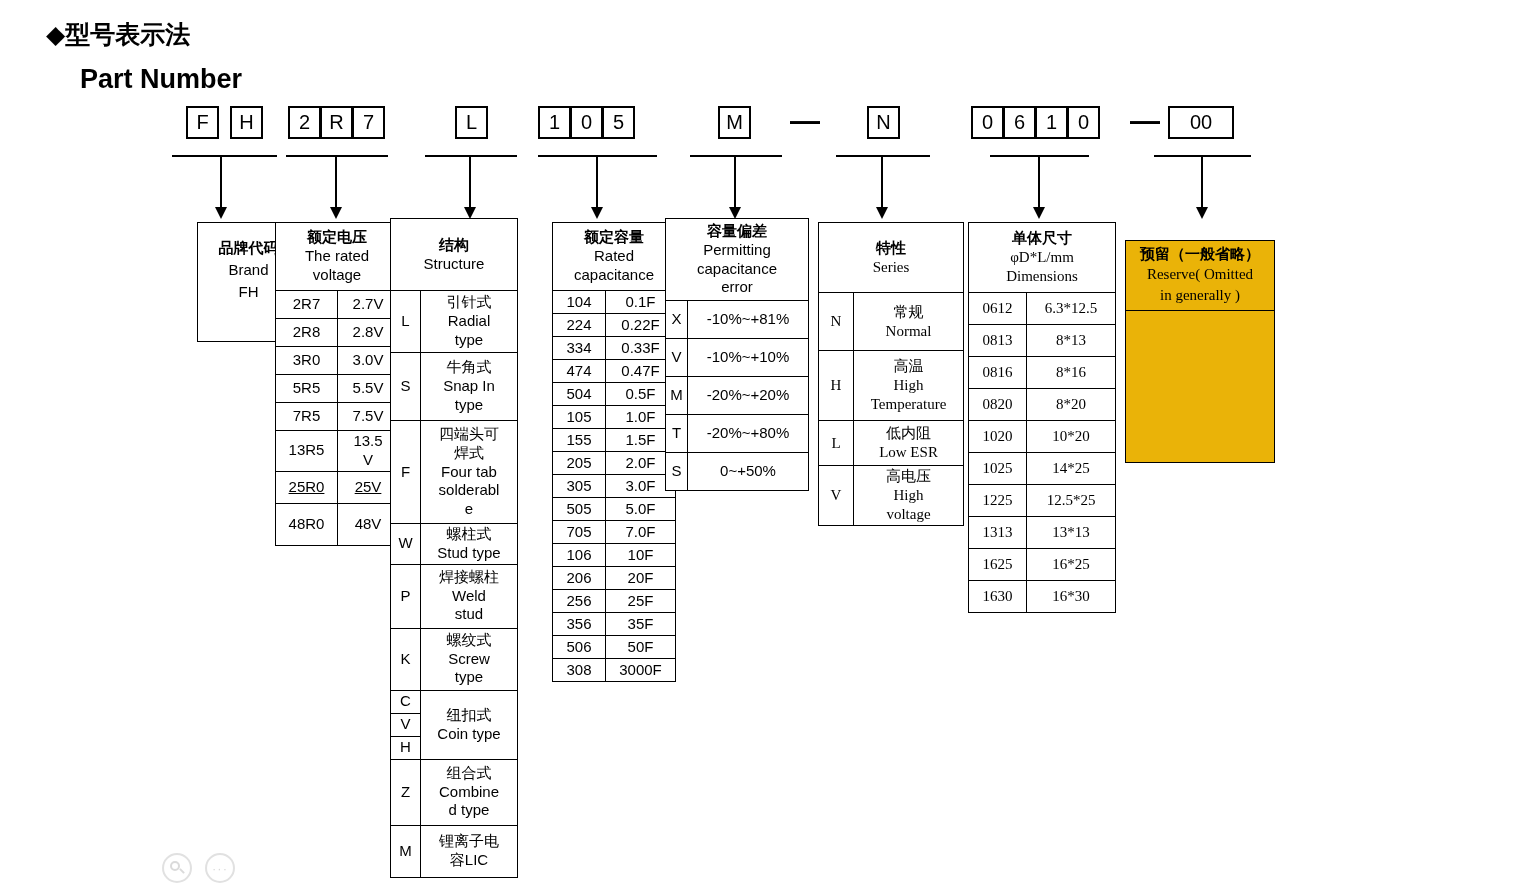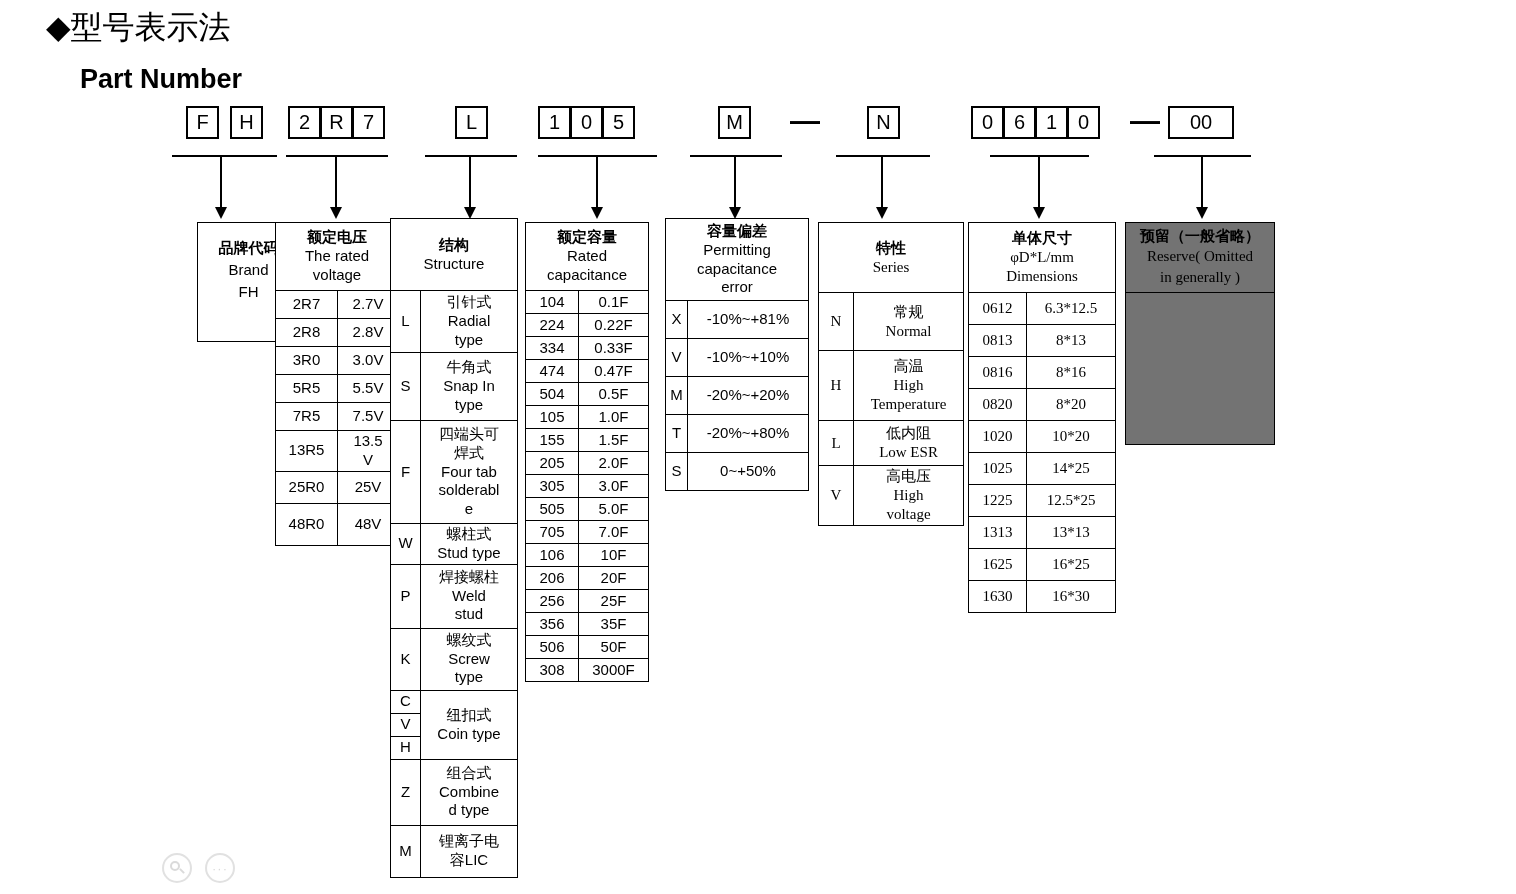--- a/index.html
+++ b/index.html
@@ -1,20 +1,20 @@
 <!DOCTYPE html>
 <html><head>
 <meta charset="utf-8">
 <style>
   * { margin:0; padding:0; box-sizing:border-box; }
   html,body { background:#fff; }
   body { width:1516px; height:894px; position:relative; font-family:"Liberation Sans","DejaVu Sans",sans-serif; color:#000; }
   #canvas { position:absolute; left:0; top:0; width:1516px; height:894px; background:#fff; overflow:hidden; }
 
-  .title-cn { position:absolute; left:46px; top:6px; font-size:32px; font-weight:normal; }
+  .title-cn { position:absolute; left:46px; top:18px; font-size:25px; font-weight:bold; }
   .title-en { position:absolute; left:80px; top:64px; font-size:27px; font-weight:bold; }
 
   .pn { position:absolute; top:106px; width:33px; height:33px; border:2px solid #000; display:flex; align-items:center; justify-content:center; font-size:20px; background:#fff; }
   .pn.wide { width:66px; }
   .pn-dash { position:absolute; top:104px; width:34px; height:33px; display:flex; align-items:center; justify-content:center; font-size:30px; font-weight:bold; }
 
   .gline { position:absolute; top:155px; height:2px; background:#000; }
 
   .arrow { position:absolute; top:157px; width:12px; height:63px; }
   .arrow .shaft { position:absolute; left:5px; top:0; width:2px; height:51px; background:#000; }
@@ -22,21 +22,21 @@
 
   .tbl { position:absolute; border-collapse:collapse; table-layout:fixed; background:#fff; }
   .tbl td, .tbl th { border:1.5px solid #000; text-align:center; vertical-align:middle; font-weight:normal; font-size:15px; line-height:1.25; white-space:pre-line; padding:1px 2px; overflow:hidden; }
   .tbl th::first-line { font-weight:bold; }
 
   .serif, .serif td, .serif th { font-family:"Liberation Serif","DejaVu Serif",serif; }
 
   .tbl-voltage thead tr { height:68px; }
   .tbl-voltage tbody tr { height:28px; }
   .tbl-voltage tbody tr:nth-child(6) { height:40px; }
-  .tbl-voltage tbody tr:nth-child(7) { height:32px; }
+  .tbl-voltage tbody tr:nth-child(7) { height:32px;text-decoration:underline; }
   .tbl-voltage tbody tr:nth-child(8) { height:42px; }
 
   .tbl-capacitance thead tr { height:68px; }
   .tbl-capacitance tbody tr { height:23px; }
   .tbl-capacitance tbody td { line-height:1.3; padding:0 2px; }
 
   .tbl-error thead tr { height:82px; }
   .tbl-error tbody tr { height:38px; }
 
   .tbl-dimensions thead tr { height:70px; }
@@ -44,21 +44,21 @@
 
   .rh23{height:23px} .rh38{height:38px} .rh45{height:45px} .rh52{height:52px}
   .rh58{height:58px} .rh60{height:60px} .rh62{height:62px} .rh64{height:64px}
   .rh66{height:66px} .rh68{height:68px} .rh70{height:70px} .rh72{height:72px}
   .rh103{height:103px}
 
   .blockbox { position:absolute; border:1.5px solid #000; background:#fff; text-align:center; white-space:pre-line; font-size:15px; line-height:1.45; }
   .blockbox::first-line { font-weight:bold; }
   #brand-box { left:165px; top:222px; width:103px; height:120px; padding-top:14px;margin-left:32px; }
 
-  #reserve-box { position:absolute; left:1125px; top:222px; width:150px; height:223px; border:1.5px solid #000; background:#737373; font-family:"Liberation Serif","DejaVu Serif",serif; }
+  #reserve-box { position:absolute; left:1125px; top:240px; width:150px; height:223px; border:1.5px solid #000; background:#eab308; font-family:"Liberation Serif","DejaVu Serif",serif; }
   #reserve-box .rsv-hdr { border-bottom:1.5px solid #000; padding:3px 2px 5px 2px; text-align:center; white-space:pre-line; font-size:15px; line-height:1.35; }
   #reserve-box .rsv-hdr::first-line { font-weight:bold; }
   #reserve-box .rsv-body { padding-top:16px; text-align:center; white-space:pre-line; font-size:15px; line-height:1.5; }
 
   .float-icon { position:absolute; top:853px; width:30px; height:30px; border:2px solid #c9c9c9; border-radius:50%; opacity:0.55; display:flex; align-items:center; justify-content:center; color:#bdbdbd; background:#fff; cursor:pointer; }
   .mag { position:relative; width:14px; height:14px; }
   .mag .mag-circle { position:absolute; left:0; top:0; width:10px; height:10px; border:2px solid #bdbdbd; border-radius:50%; }
   .mag .mag-handle { position:absolute; left:9px; top:9px; width:6px; height:2px; background:#bdbdbd; transform:rotate(45deg); }
   .dots { font-size:13px; letter-spacing:1px; line-height:1; }
 </style>
@@ -249,21 +249,21 @@
 d type</td>
         </tr>
     <tr class="rh52">
           <td>M</td>
           <td>锂离子电
 容LIC</td>
         </tr>
   </tbody>
     </table>
 
-  <table class="tbl tbl-capacitance" style="left:525px;top:222px;width:123px">
+  <table class="tbl tbl-capacitance" style="left:552px;top:222px;width:123px">
     <colgroup>
         <col style="width:53px">
         <col style="width:70px">
       </colgroup>
     <thead>
         <tr>
           <th colspan="2">额定容量
 Rated
 capacitance</th>
         </tr>

